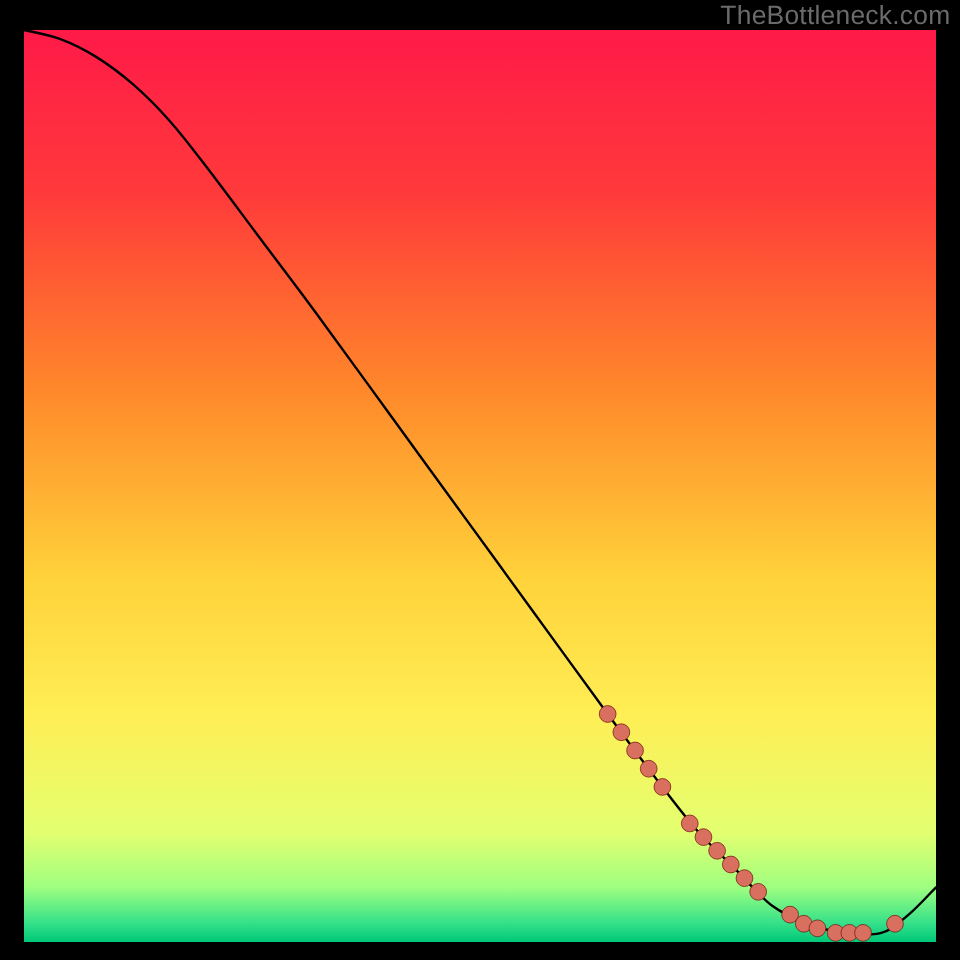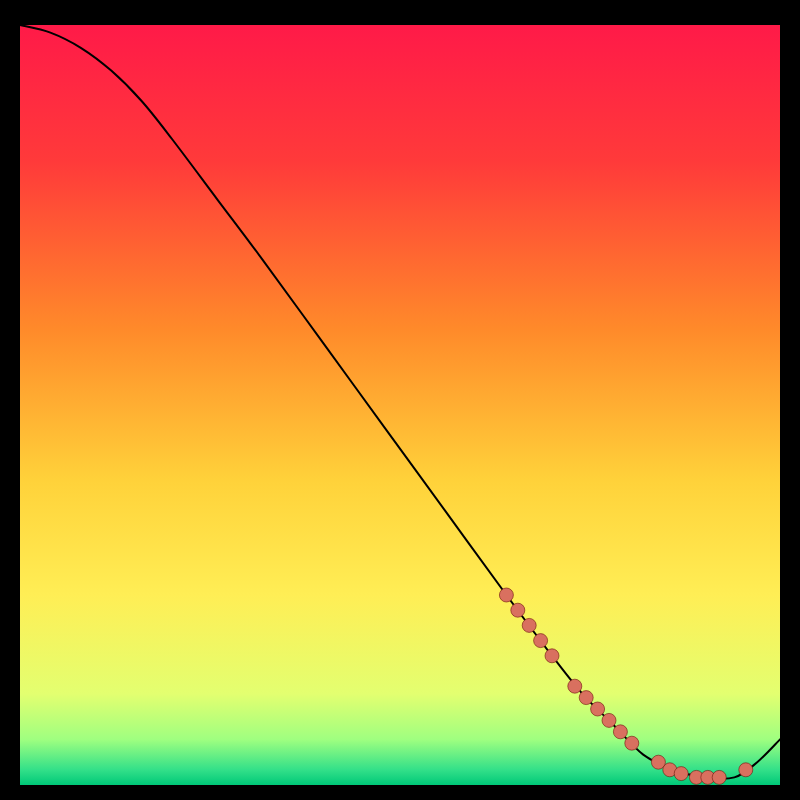--- a/index.html
+++ b/index.html
@@ -29,20 +29,21 @@
   svg {
     position: absolute;
     left: 0;
     top: 0;
   }
 </style>
 </head>
 <body>
 
 <div class="canvas">
+  <div class="watermark">TheBottleneck.com</div>
   <svg id="plot" width="800" height="800" viewBox="0 0 800 800">
       <defs>
         <linearGradient id="bg-grad" x1="0" y1="0" x2="0" y2="1">
           <stop offset="0.0%" stop-color="#ff1a48"></stop>
           <stop offset="18.0%" stop-color="#ff3a3a"></stop>
           <stop offset="40.0%" stop-color="#ff8a2a"></stop>
           <stop offset="60.0%" stop-color="#ffd23a"></stop>
           <stop offset="75.0%" stop-color="#ffee55"></stop>
           <stop offset="88.0%" stop-color="#e3ff70"></stop>
           <stop offset="94.0%" stop-color="#9fff80"></stop>

